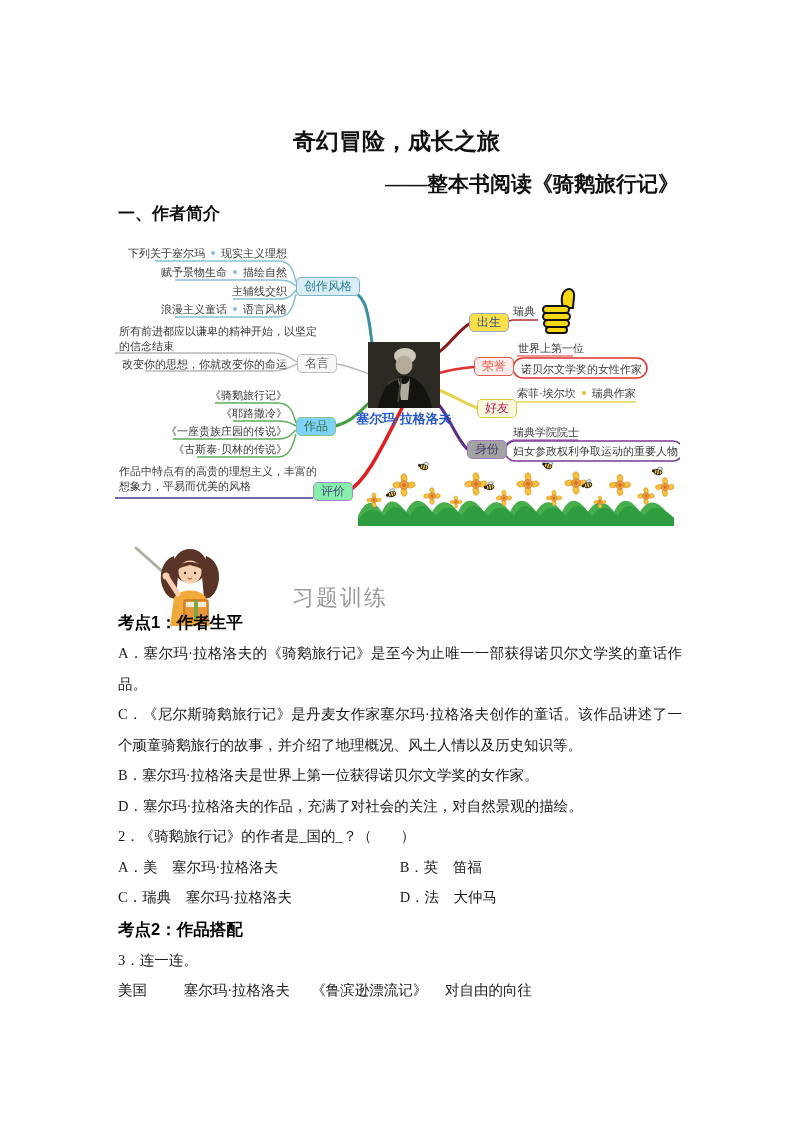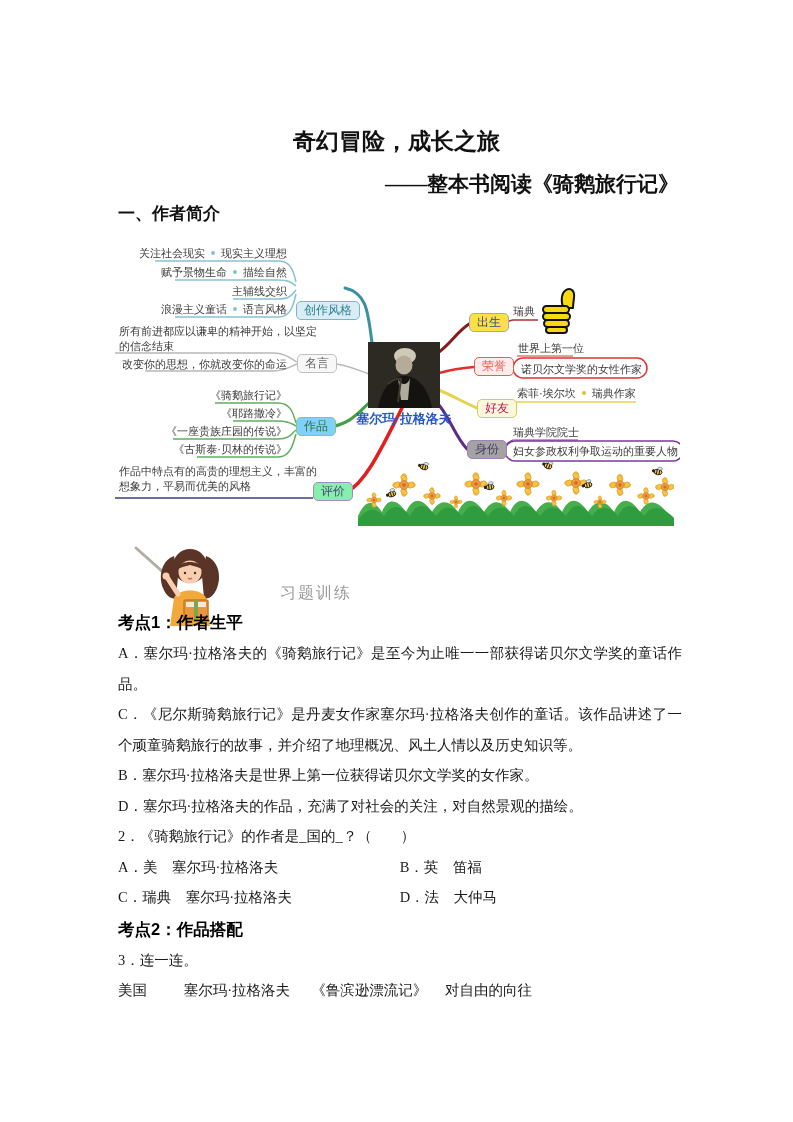--- a/index.html
+++ b/index.html
@@ -12,39 +12,39 @@
              text-align:right;font-family:"Liberation Serif",serif;font-weight:bold;font-size:21px;color:#111;}
   .sec-heading{position:absolute;top:202px;left:118px;font-weight:bold;font-size:17px;color:#111;}
   
   .mindmap{position:absolute;left:115px;top:240px;width:565px;height:290px;font-size:11px;color:#3a3a3a;}
   .mindmap svg.wires{position:absolute;left:0;top:0;z-index:0;}
   .mm-item{position:absolute;white-space:nowrap;z-index:1;line-height:14px;}
   .ra{right:393px;text-align:right;}
   .mm-block{position:absolute;width:206px;line-height:15px;z-index:1;}
   .mm-box{position:absolute;z-index:2;border-radius:5px;padding:1px 7px;font-size:12px;line-height:15px;
           border:1px solid;white-space:nowrap;}
-  .bx-style{background:#d9edf4;border-color:#7ab4c8;color:#2e7f96;margin-top:24px;}
+  .bx-style{background:#d9edf4;border-color:#7ab4c8;color:#2e7f96;}
   .bx-quote{background:#f7f7f7;border-color:#c0c0c0;color:#666;}
   .bx-works{background:#7dd3fc;border-color:#8cc08c;color:#3a6b3a;}
   .bx-eval{background:#86efac;border-color:#a08cc8;color:#4a4a7a;}
   .bx-birth{background:#fde047;border-color:#9aa8d0;color:#2a4a8a;}
   .bx-honor{background:#fdecec;border-color:#e06050;color:#e06050;}
   .bx-friend{background:#fcf8dc;border-color:#ddc94f;color:#be185d;}
   .bx-identity{background:#a3a3a3;border-color:#a080c0;color:#4a3a6a;}
   .dot{display:inline-block;width:4px;height:4px;border-radius:50%;margin:0 6px 2px 6px;vertical-align:middle;}
   .dot-style{background:#85c2d6;}
   .dot-friend{background:#d8c33a;}
   .photo{position:absolute;left:253px;top:102px;z-index:1;}
   .center-name{position:absolute;left:237px;top:170px;width:104px;text-align:center;z-index:1;
                font-weight:bold;font-size:13px;color:#2456cc;}
   .thumb{position:absolute;left:424px;top:46px;z-index:1;}
   .decor{position:absolute;left:243px;top:214px;z-index:0;}
   
   .teacher{position:absolute;left:128px;top:536px;}
-  .banner{position:absolute;left:280px;top:583px;font-size:16px;color:#9a9a9a;letter-spacing:2px;text-align:center;}
+  .banner{position:absolute;left:292px;top:583px;font-size:22px;color:#9a9a9a;letter-spacing:2px;text-align:center;}
   .content{position:absolute;left:118px;top:606px;width:564px;
            font-family:"Liberation Serif",serif;font-size:14.5px;color:#1a1a1a;}
   .content .kd{font-family:"Liberation Sans",sans-serif;font-weight:bold;font-size:16.5px;
                color:#000;line-height:32px;margin:0;}
   .content p{margin:0;line-height:30.5px;text-align:justify;}
   .optrow span.col-l{display:inline-block;width:278px;}
   .matchrow span{display:inline-block;}
   .m0{width:62px;} .m1{width:124px;} .m2{width:130px;}
   .footer{position:absolute;left:0;top:1062px;width:100%;text-align:center;
           font-family:"Liberation Serif",serif;font-size:12.5px;color:#444;}
@@ -142,21 +142,21 @@
       <use href="#flower" transform="translate(307,33) scale(0.85)"></use>
       <use href="#bee" transform="translate(34,40) rotate(-20)"></use>
       <use href="#bee" transform="translate(66,13) rotate(15)"></use>
       <use href="#bee" transform="translate(132,33) rotate(-10)"></use>
       <use href="#bee" transform="translate(190,12) rotate(20)"></use>
       <use href="#bee" transform="translate(230,31) rotate(-15)"></use>
       <use href="#bee" transform="translate(300,18) rotate(10)"></use>
     </svg>
 
     <div class="mm-item ra" style="top:6px;">
-      <span>关注社会现实</span><span class="dot dot-style"></span><span>现实主义理想</span>
+      <span>下列关于塞尔玛</span><span class="dot dot-style"></span><span>现实主义理想</span>
     </div>
     <div class="mm-item ra" style="top:25px;">
       <span>赋予景物生命</span><span class="dot dot-style"></span><span>描绘自然</span>
     </div>
     <div class="mm-item ra" style="top:44px;">
       <span>主辅线交织</span>
     </div>
     <div class="mm-item ra" style="top:62px;">
       <span>浪漫主义童话</span><span class="dot dot-style"></span><span>语言风格</span>
     </div>

